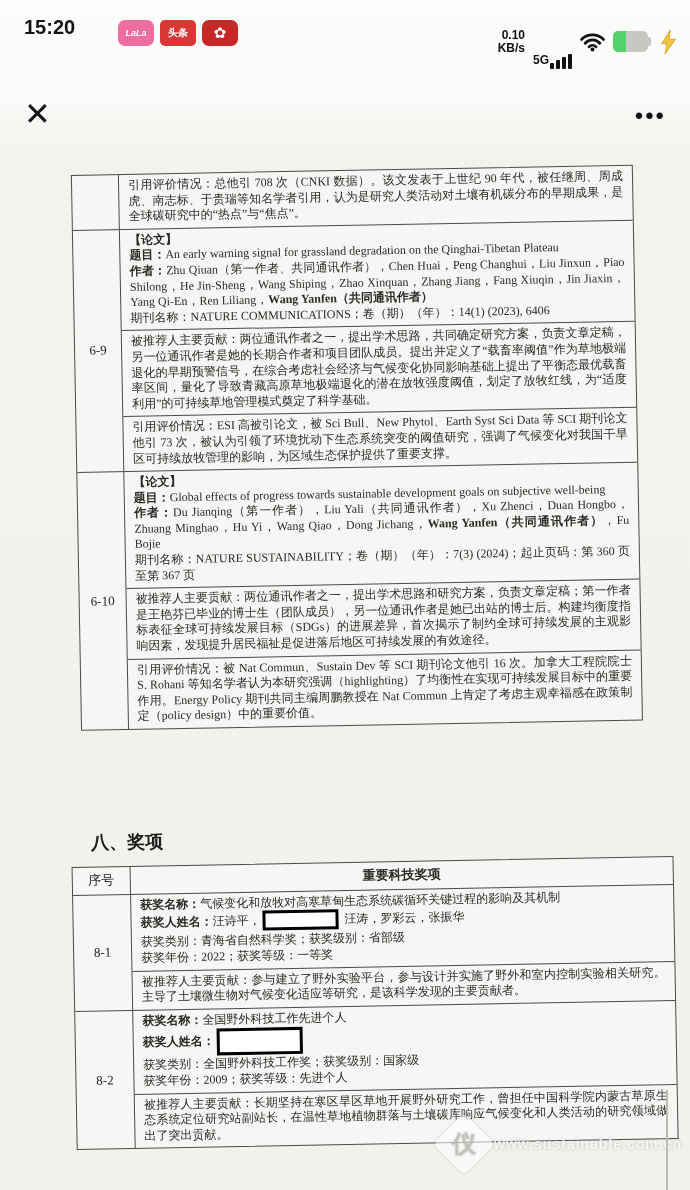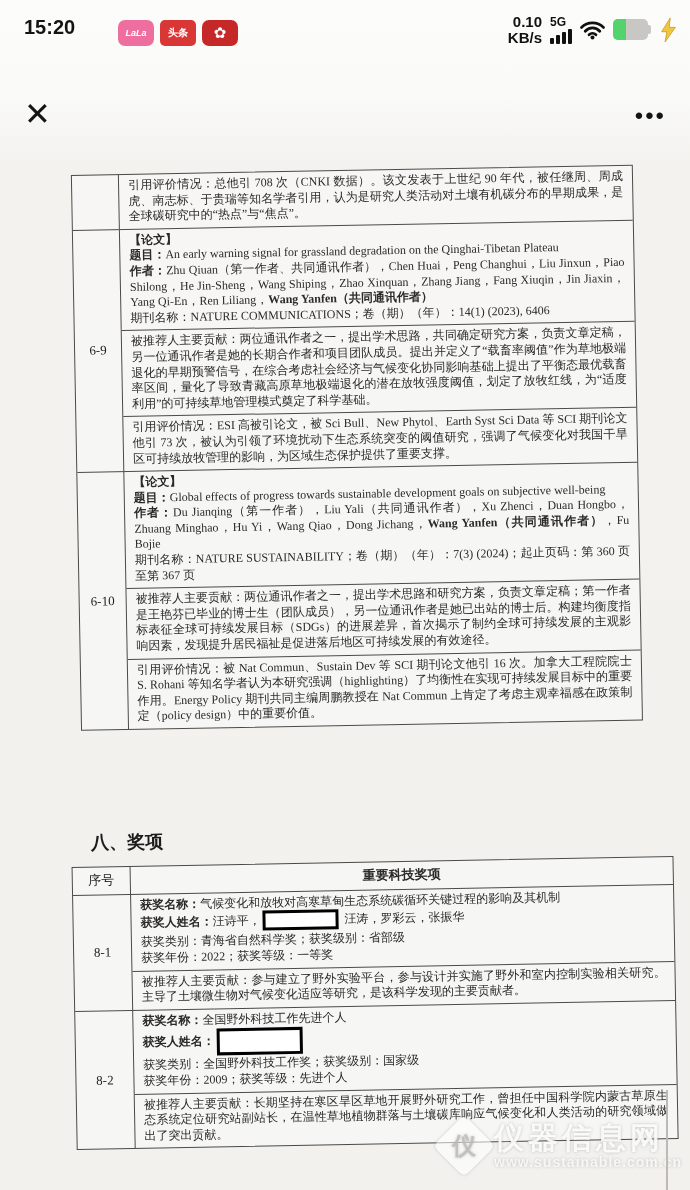--- a/index.html
+++ b/index.html
@@ -14,22 +14,22 @@
   
   .statusbar { position:absolute; top:12px; left:0; right:0; height:50px; }
   .time { position:absolute; left:24px; top:4px; font-size:20px; font-weight:bold; color:#141414; }
   .app-icons { position:absolute; left:118px; top:8px; display:flex; gap:6px; }
   .appicon { width:36px; height:26px; border-radius:7px; display:flex; align-items:center; justify-content:center;
              color:#fff; font-weight:bold; overflow:hidden; }
   .appicon.lala { background:#ee6f9f; font-size:9px; font-style:italic; }
   .appicon.toutiao { background:#d93636; font-size:10px; border-radius:5px; letter-spacing:0; }
   .appicon.decor { background:#c62828; font-size:15px; }
   .right-cluster { position:absolute; right:14px; top:2px; display:flex; align-items:center; gap:8px; }
-  .speed { text-align:right; font-size:15px; font-weight:bold; line-height:1.05; color:#111; }
-  .netcol { display:flex; flex-direction:column; align-items:flex-start; gap:1px; }
+  .speed { text-align:right; font-size:12px; font-weight:bold; line-height:1.05; color:#111; }
+  .netcol { display:flex; flex-direction:row; align-items:flex-start; gap:1px;margin-top:40px; }
   .g5 { font-size:12px; font-weight:bold; color:#111; line-height:1; }
   .bars { display:flex; align-items:flex-end; gap:2px; height:15px; }
   .bars span { display:block; width:4px; background:#111; border-radius:1px; }
   .bars .b1{height:6px;} .bars .b2{height:9px;} .bars .b3{height:12px;} .bars .b4{height:15px;}
   .battery { position:relative; width:40px; height:21px; }
   .battery .body { position:absolute; left:0; top:0; width:35px; height:21px; background:#c9c7c4; border-radius:5px; overflow:hidden; }
   .battery .fill { position:absolute; left:0; top:0; bottom:0; width:13px; background:#53d36c; }
   .battery .nub { position:absolute; right:2px; top:6px; width:4px; height:9px; background:#c9c7c4; border-radius:0 2px 2px 0; }
   
   .close { position:absolute; left:24px; top:98px; font-size:32px; font-weight:300; color:#141414; cursor:pointer; line-height:1; }
@@ -191,17 +191,16 @@
       </div>
     </div>
   </div>
 </div>
 
 <div class="watermark">
   <div class="wm-logo">
       <span>仪</span>
     </div>
   <div class="wm-text">
-    <div class="wm-name">仪器信息网</div>
     <div class="wm-url">www.sustainable.com.cn</div>
   </div>
 </div>
 <div class="page-edge"></div>
 
 </body></html>

